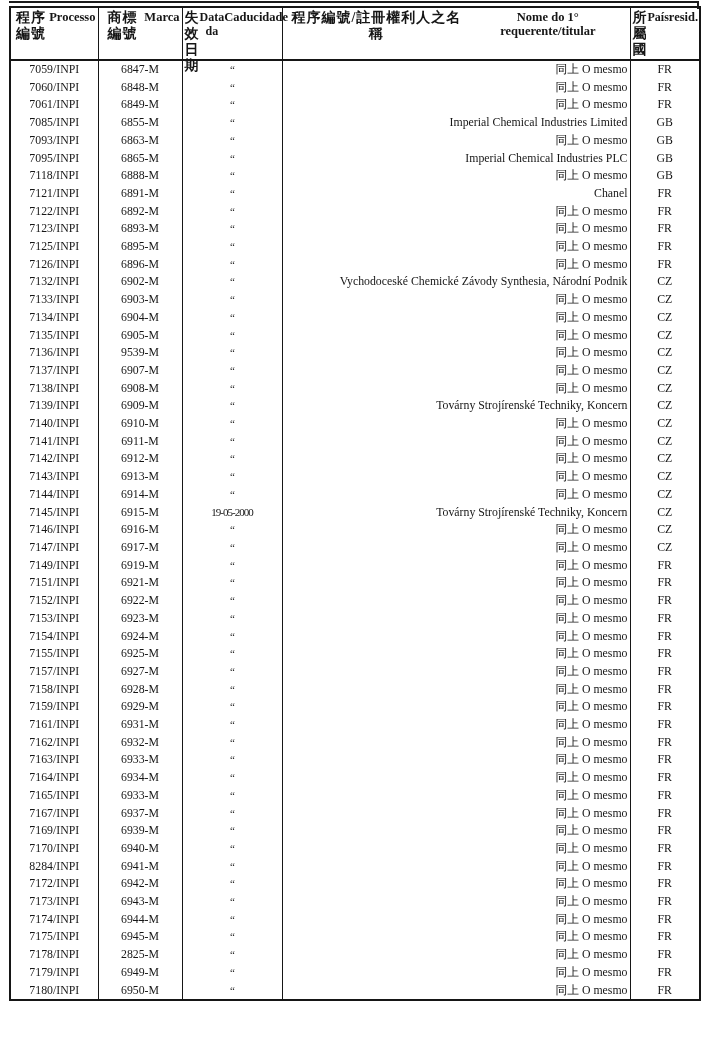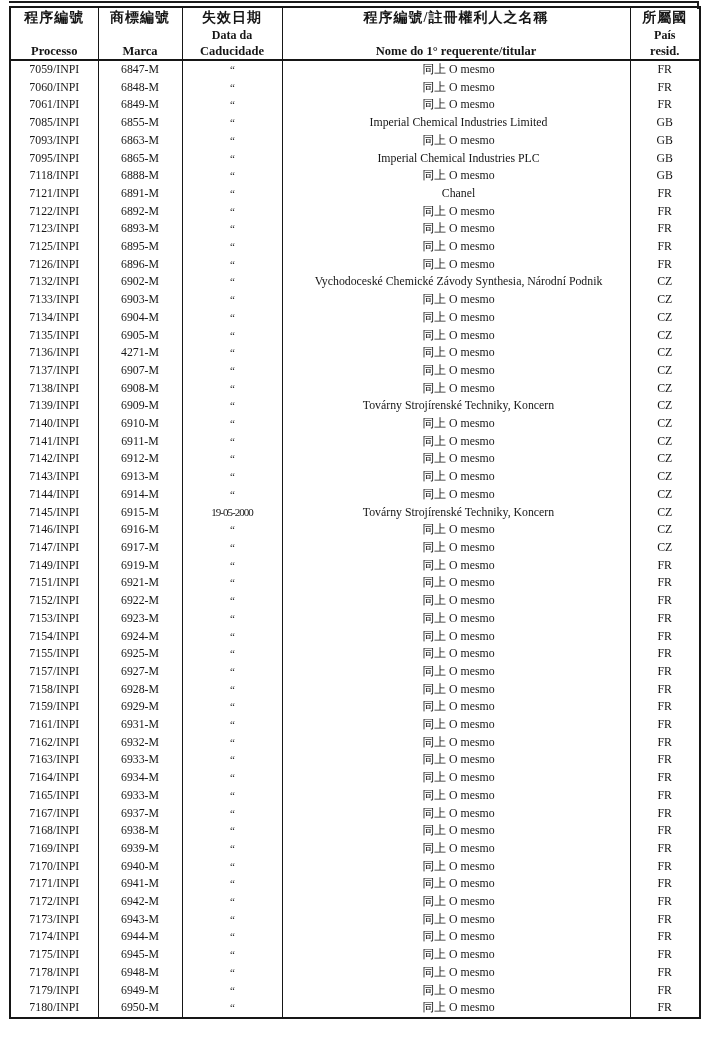--- a/index.html
+++ b/index.html
@@ -16,32 +16,32 @@
     border:2px solid #161616;
   }
   col.c1{width:88px;} col.c2{width:84px;} col.c3{width:100px;} col.c4{width:348px;} col.c5{width:70px;}
   thead th{
     border-left:1.5px solid #161616;
     border-bottom:2px solid #161616;
     padding:2px 2px 1px 2px;height:48px;vertical-align:top;
     font-weight:bold;
   }
   thead th:first-child{border-left:none;}
-  .hwrap{display:flex;flex-direction:column;justify-content:space-between;height:48px;}
+  .hwrap{display:flex;flex-direction:row;justify-content:space-between;height:48px;}
   .hz{font-size:14px;line-height:16px;text-align:center;letter-spacing:1px;}
   .hp{font-size:12.5px;line-height:14px;text-align:center;}
   .hmid{font-size:12px;line-height:14px;}
   tbody td{
     border-left:1.5px solid #161616;
     height:17.7px;padding:0 2px;overflow:hidden;white-space:nowrap;
     font-size:11.8px;line-height:17.7px;vertical-align:middle;
   }
   tbody td:first-child{border-left:none;}
   td.ctr{text-align:center;}
-  td.nome{text-align:center;padding-left:7px;margin-left:20px;}
+  td.nome{text-align:right;padding-left:7px;margin-left:20px;}
   td.ditto{font-size:11px;letter-spacing:-1px;}
 </style>
 </head>
 <body>
 
 <div class="top-line"></div>
 <div class="top-tick"></div>
 
 <table class="gazette">
   <colgroup>
@@ -195,21 +195,21 @@
   </tr>
       <tr>
     <td class="ctr">7135/INPI</td>
     <td class="ctr">6905-M</td>
     <td class="ctr ditto">“</td>
     <td class="nome">同上 O mesmo</td>
     <td class="ctr">CZ</td>
   </tr>
       <tr>
     <td class="ctr">7136/INPI</td>
-    <td class="ctr">4271-M</td>
+    <td class="ctr">9539-M</td>
     <td class="ctr ditto">“</td>
     <td class="nome">同上 O mesmo</td>
     <td class="ctr">CZ</td>
   </tr>
       <tr>
     <td class="ctr">7137/INPI</td>
     <td class="ctr">6907-M</td>
     <td class="ctr ditto">“</td>
     <td class="nome">同上 O mesmo</td>
     <td class="ctr">CZ</td>
@@ -383,42 +383,35 @@
     <td class="ctr">FR</td>
   </tr>
       <tr>
     <td class="ctr">7167/INPI</td>
     <td class="ctr">6937-M</td>
     <td class="ctr ditto">“</td>
     <td class="nome">同上 O mesmo</td>
     <td class="ctr">FR</td>
   </tr>
       <tr>
-    <td class="ctr">7168/INPI</td>
-    <td class="ctr">6938-M</td>
-    <td class="ctr ditto">“</td>
-    <td class="nome">同上 O mesmo</td>
-    <td class="ctr">FR</td>
-  </tr>
-      <tr>
     <td class="ctr">7169/INPI</td>
     <td class="ctr">6939-M</td>
     <td class="ctr ditto">“</td>
     <td class="nome">同上 O mesmo</td>
     <td class="ctr">FR</td>
   </tr>
       <tr>
     <td class="ctr">7170/INPI</td>
     <td class="ctr">6940-M</td>
     <td class="ctr ditto">“</td>
     <td class="nome">同上 O mesmo</td>
     <td class="ctr">FR</td>
   </tr>
       <tr>
-    <td class="ctr">7171/INPI</td>
+    <td class="ctr">8284/INPI</td>
     <td class="ctr">6941-M</td>
     <td class="ctr ditto">“</td>
     <td class="nome">同上 O mesmo</td>
     <td class="ctr">FR</td>
   </tr>
       <tr>
     <td class="ctr">7172/INPI</td>
     <td class="ctr">6942-M</td>
     <td class="ctr ditto">“</td>
     <td class="nome">同上 O mesmo</td>
@@ -440,21 +433,21 @@
   </tr>
       <tr>
     <td class="ctr">7175/INPI</td>
     <td class="ctr">6945-M</td>
     <td class="ctr ditto">“</td>
     <td class="nome">同上 O mesmo</td>
     <td class="ctr">FR</td>
   </tr>
       <tr>
     <td class="ctr">7178/INPI</td>
-    <td class="ctr">6948-M</td>
+    <td class="ctr">2825-M</td>
     <td class="ctr ditto">“</td>
     <td class="nome">同上 O mesmo</td>
     <td class="ctr">FR</td>
   </tr>
       <tr>
     <td class="ctr">7179/INPI</td>
     <td class="ctr">6949-M</td>
     <td class="ctr ditto">“</td>
     <td class="nome">同上 O mesmo</td>
     <td class="ctr">FR</td>

